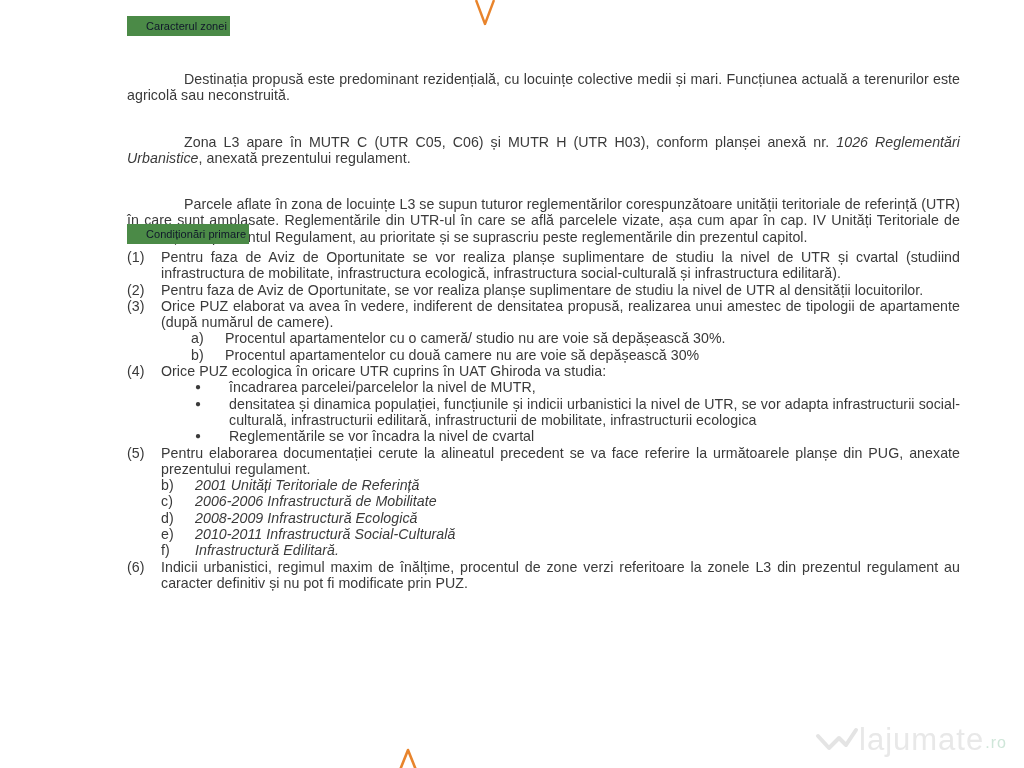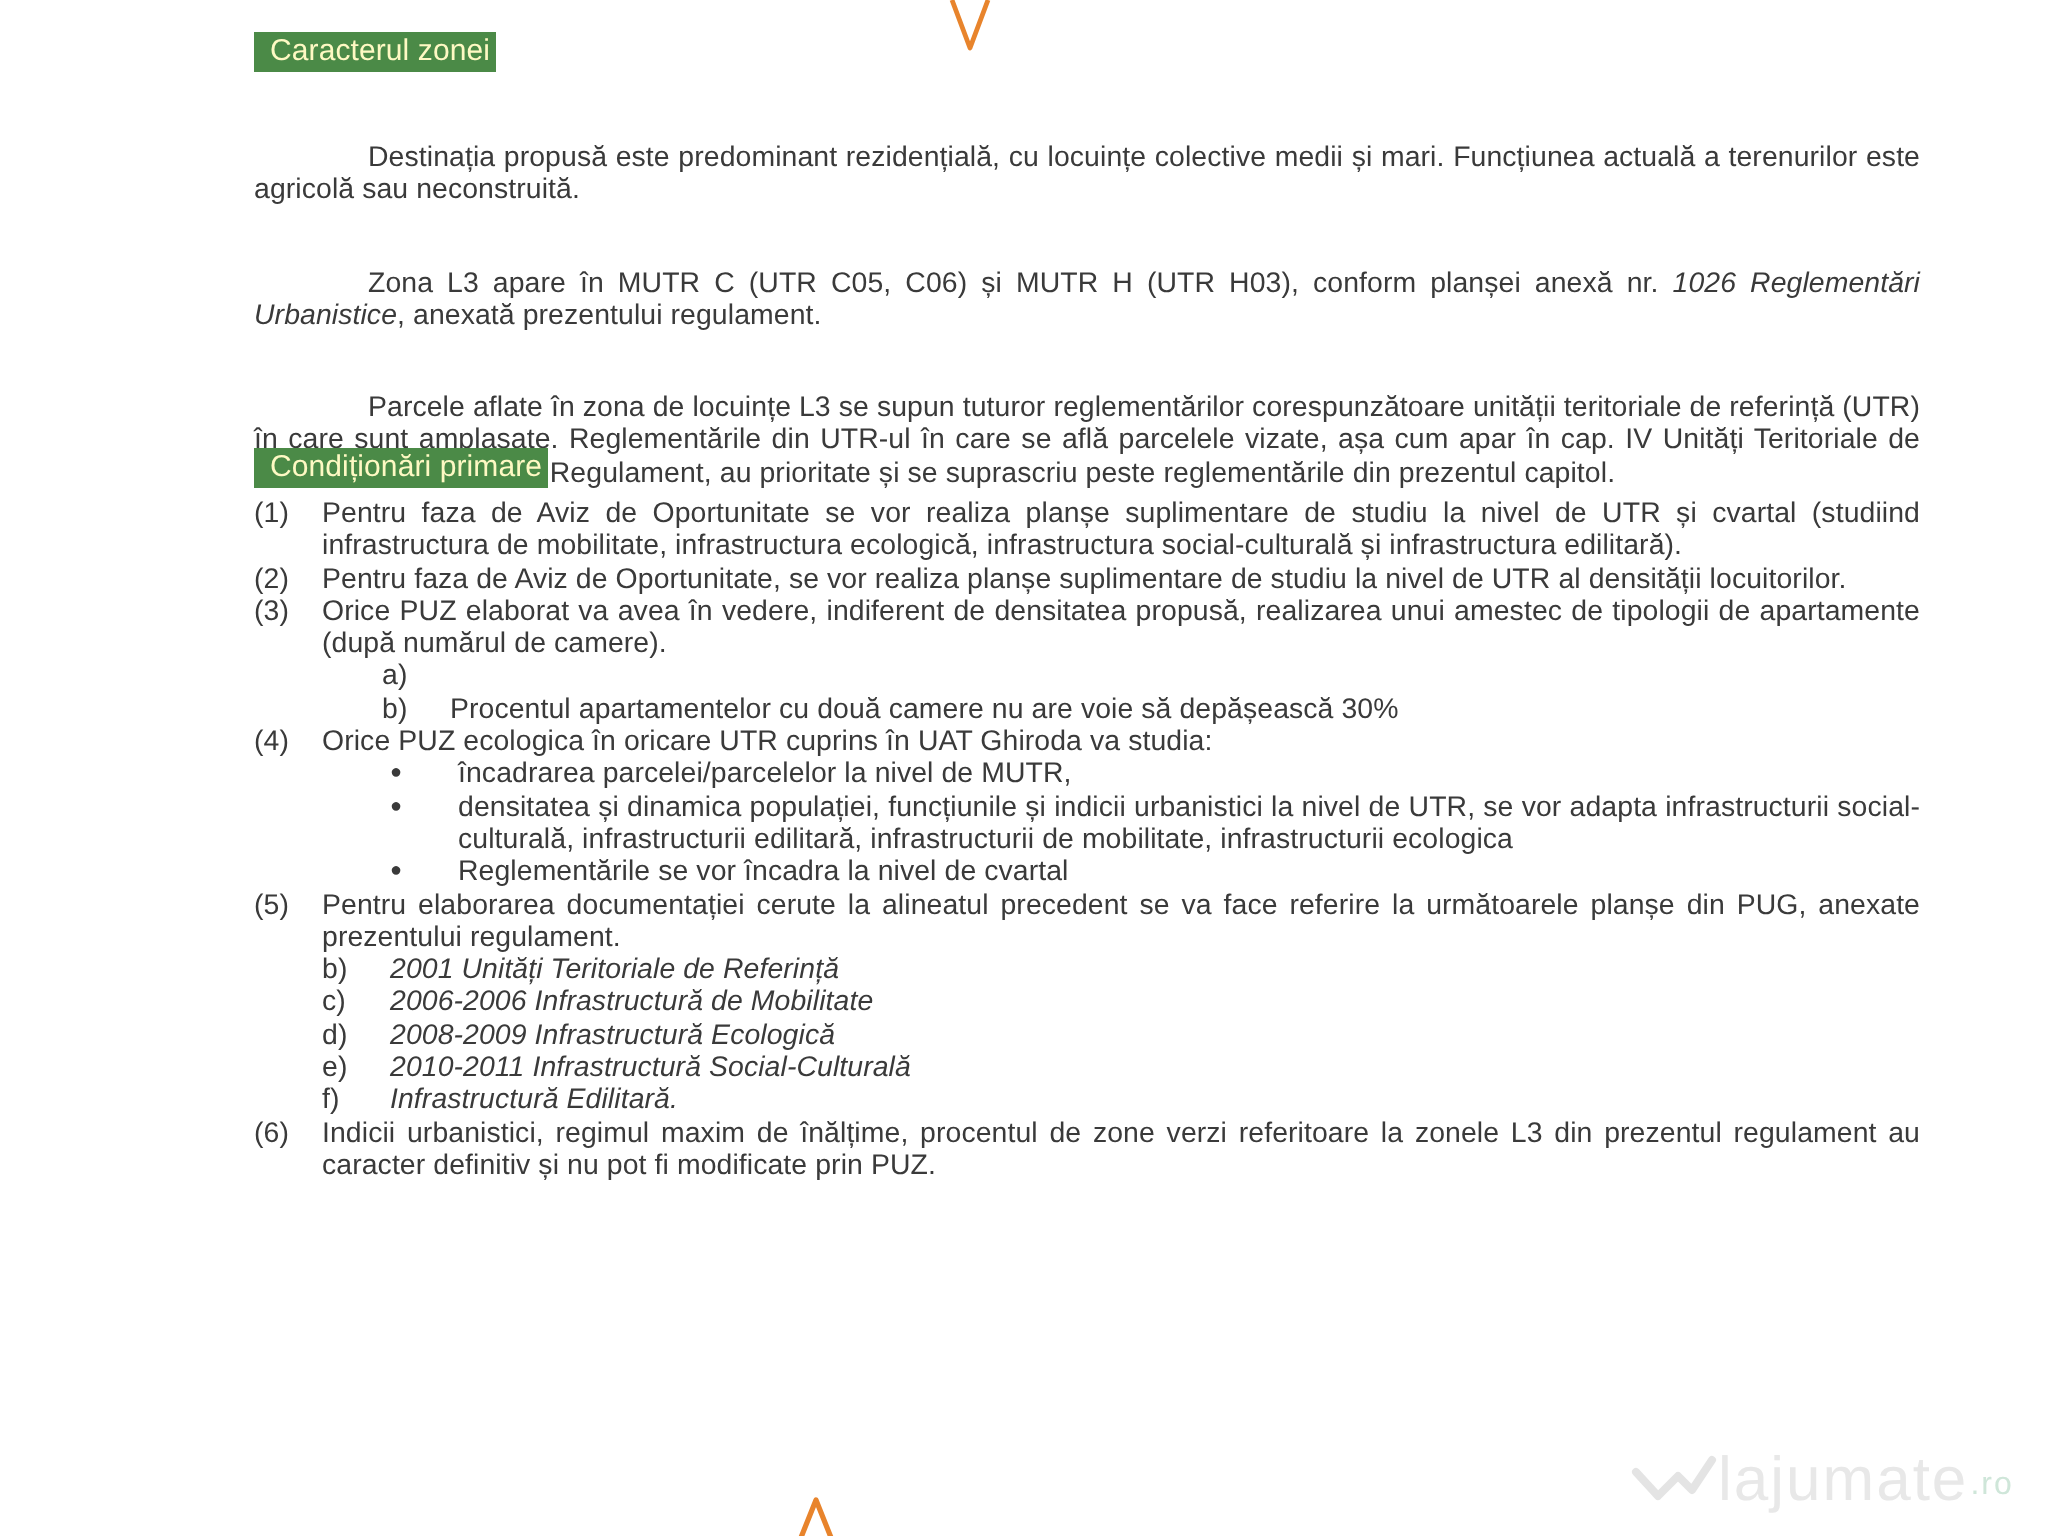--- a/index.html
+++ b/index.html
@@ -7,22 +7,22 @@
     width:1024px; height:768px; overflow:hidden; background:#ffffff; position:relative;
     font-family:"Liberation Sans", sans-serif; color:#3a3a3a;
   }
   .page {
     position:absolute; left:127px; top:0; width:833px;
     font-size:14.2px; line-height:16.3px; letter-spacing:0.05px;
   }
   .arrow-top { position:absolute; left:474px; top:0; width:22px; height:26px; }
   .arrow-bottom { position:absolute; left:398px; top:748px; width:20px; height:22px; }
   .heading {
-    display:inline-block; background:#4b8a47; color:#fef9c3;
-    font-size:15px; line-height:20px; padding:0 3px 0 8px;
+    display:inline-block; background:#4b8a47; color:#0f172a;
+    font-size:11px; line-height:20px; padding:0 3px 0 19px;
   }
   .h1 { position:absolute; top:16px; left:0; }
   .h2 { position:absolute; top:224px; left:0; }
   .block1 { position:absolute; top:41px; left:0; width:833px; }
   .para { text-align:justify; text-align-last:left; margin:0; }
   .indent { text-indent:57px;margin-top:30px; }
   .block2 { position:absolute; top:249px; left:0; width:833px; }
   .num-item { display:flex; margin:0; }
   .num { width:34px; flex:none; }
   .num-text { flex:1; text-align:justify; }
@@ -73,20 +73,21 @@
       <span class="num">(2)</span>
       <span class="num-text">Pentru faza de Aviz de Oportunitate, se vor realiza planșe suplimentare de studiu la nivel de UTR al densității locuitorilor.</span>
     </div>
 
     <div class="num-item">
       <span class="num">(3)</span>
       <span class="num-text">Orice PUZ elaborat va avea în vedere, indiferent de densitatea propusă, realizarea unui amestec de tipologii de apartamente (după numărul de camere).</span>
     </div>
     <div class="sub-item">
       <span class="sub-letter">a)</span>
+      <span>Procentul apartamentelor cu o cameră/ studio nu are voie să depășească 30%.</span>
     </div>
     <div class="sub-item">
       <span class="sub-letter">b)</span>
       <span>Procentul apartamentelor cu două camere nu are voie să depășească 30%</span>
     </div>
 
     <div class="num-item">
       <span class="num">(4)</span>
       <span class="num-text">Orice PUZ ecologica în oricare UTR cuprins în UAT Ghiroda va studia:</span>
     </div>

